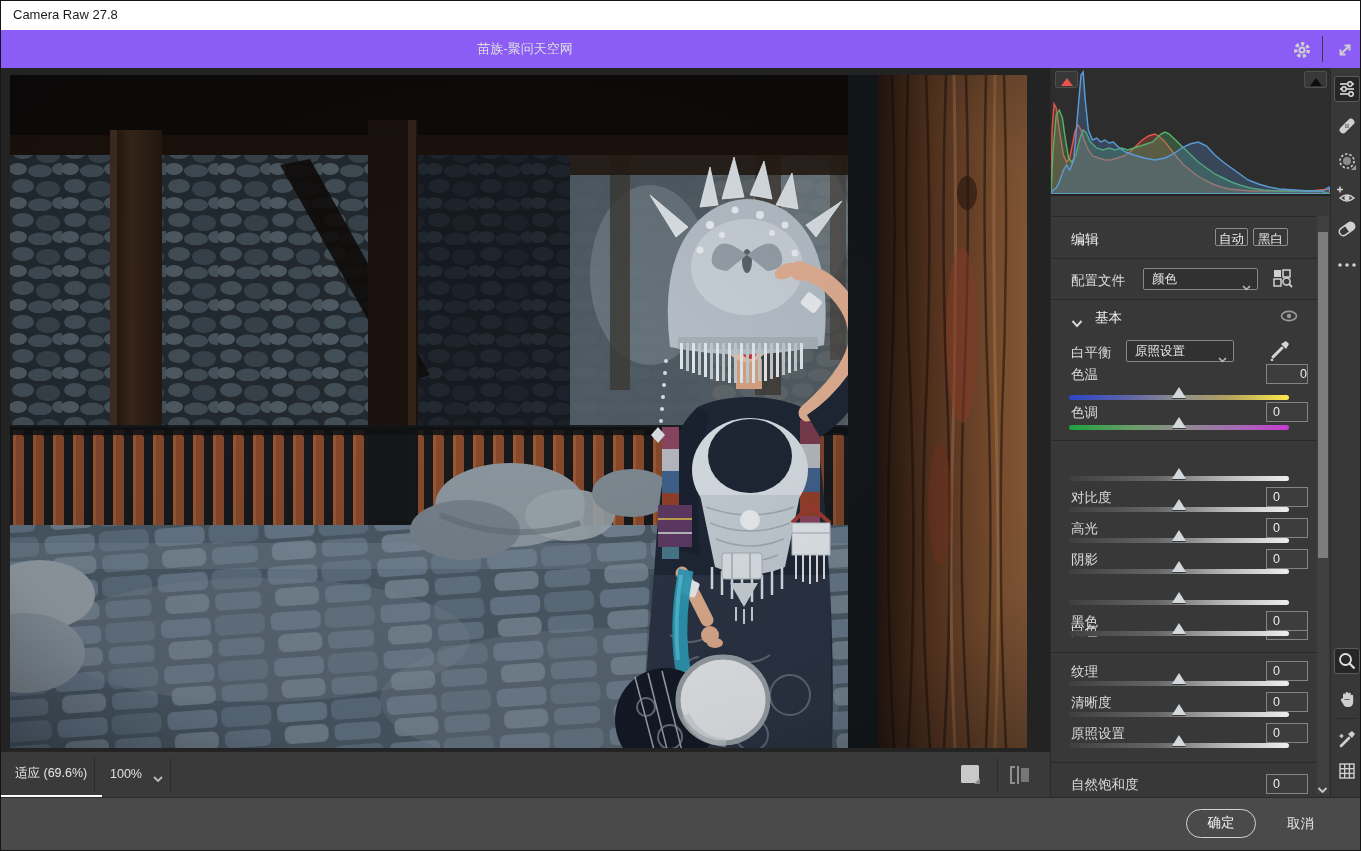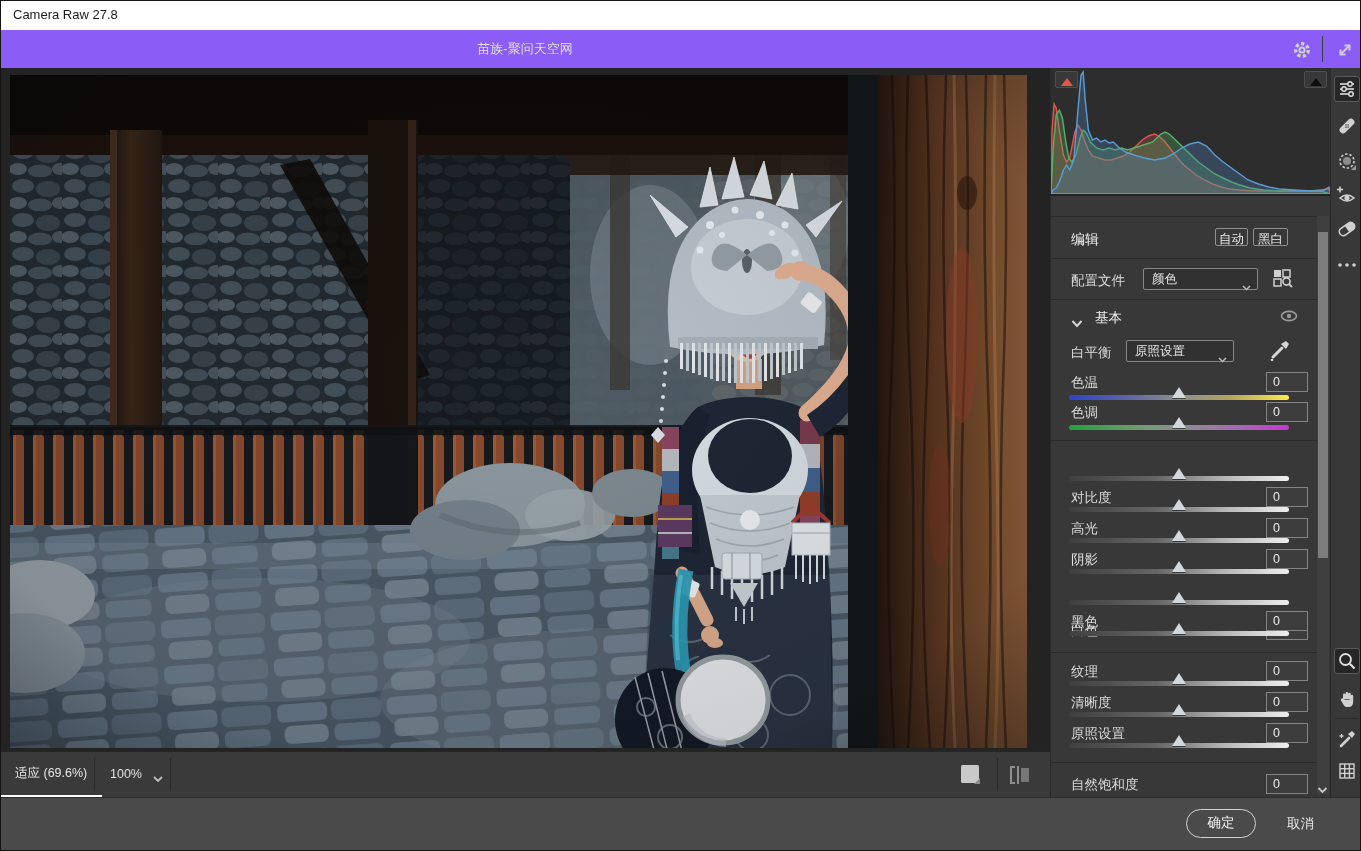--- a/index.html
+++ b/index.html
@@ -472,21 +472,21 @@
     </span>
   </div>
   <div class="abs" style="left:216px; top:269px; width:24px; height:26px;">
     <svg width="24" height="26" viewBox="0 0 24 26">
       <line x1="6" y1="20" x2="15" y2="11" stroke="#d5d5d5" stroke-width="3" stroke-linecap="round"></line>
       <path d="M14,7 l5,5 l3,-5 l-3,-3 Z" fill="#d5d5d5"></path>
       <path d="M4,22 q-1,2 1,2 q2,0 1,-2 Z" fill="#d5d5d5"></path>
     </svg>
   </div>
 
-  <div class="abs srow" style="top:304px;">
+  <div class="abs srow" style="top:296px;text-align:right;">
     <span class="row-label">色温</span>
     <span class="abs sval">0</span>
   </div>
   <div class="abs strack grad-temp" style="top:327px;">
       <span class="thumb"></span>
     </div>
 
   <div class="abs srow" style="top:334px;">
     <span class="row-label">色调</span>
     <span class="abs sval">0</span>

